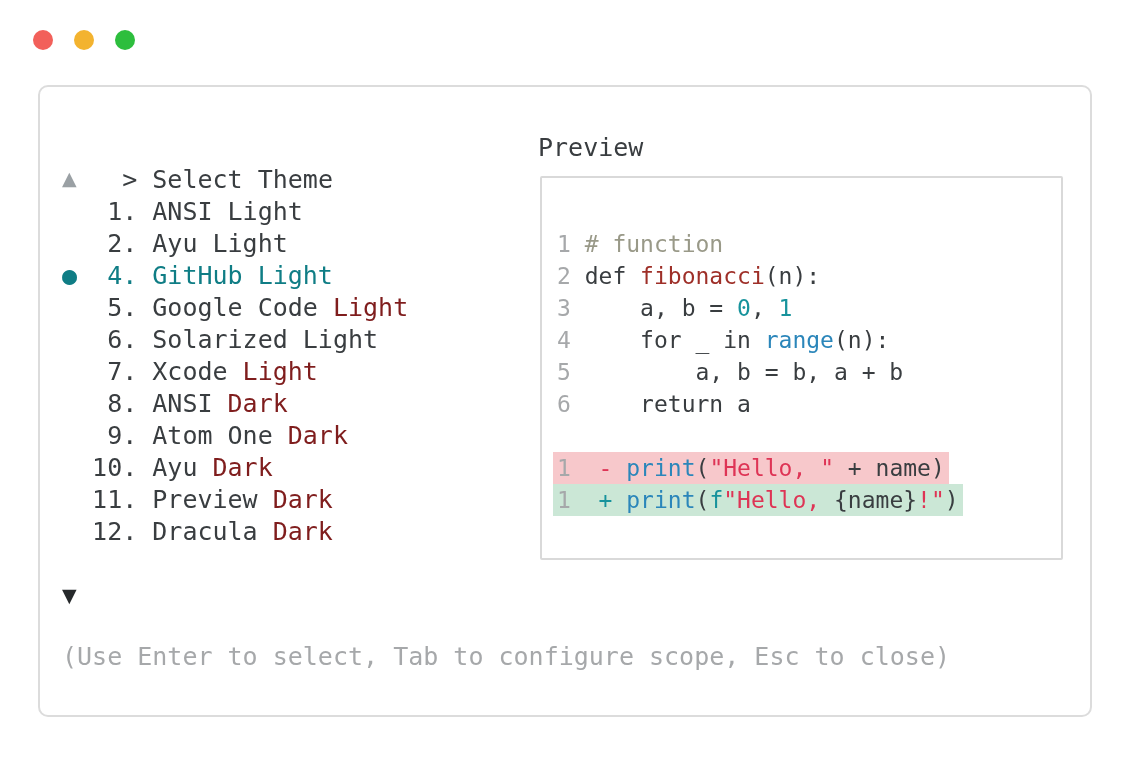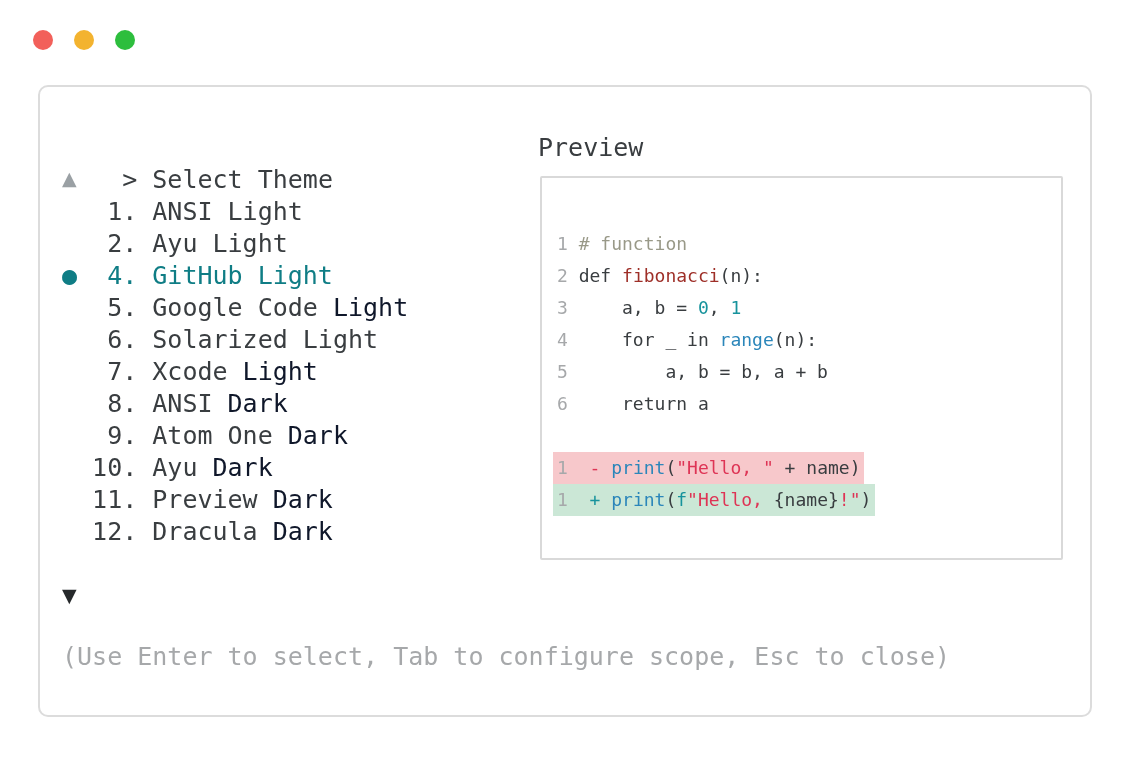--- a/index.html
+++ b/index.html
@@ -24,31 +24,31 @@
   .scroll-arrow { position:absolute; left:22px; font-size:19px; line-height:19px;
                   font-family:"DejaVu Sans",sans-serif; cursor:default; }
   .scroll-up   { top:82px;  color:#9aa0a4; }
   .scroll-down { top:499px; color:#26292b; }
 
   .theme-list { position:absolute; left:22px; top:109px; }
   .list-row { height:32px; line-height:32px; font-size:25px; white-space:pre; cursor:default; }
   .list-row .marker { display:inline-block; width:1ch; color:#0f7d85; }
   .list-row .num    { display:inline-block; width:4ch; text-align:right; }
   .list-row .label-main { margin-left:1ch; }
-  .list-row .label-variant { color:#0f172a; }
+  .list-row .label-variant { color:#7f1d1d; }
   .list-row.selected .num,
   .list-row.selected .label-main { color:#0f7d85; }
 
   .help-text { position:absolute; left:22px; top:554px; color:#a6a8aa; }
 
   .preview-label { position:absolute; left:498px; top:45px; }
   .preview-box { position:absolute; left:500px; top:89px; width:523px; height:384px;
                  border:2px solid #d9d9d9; border-radius:2px; background:#fff;
                  padding:50px 0 0 15px; overflow:hidden; }
-  .code-line { height:32px; line-height:32px; font-size:18px; white-space:pre; }
+  .code-line { height:32px; line-height:32px; font-size:23px; white-space:pre; }
   .code-line .hl { display:inline-block; line-height:32px; }
   .hl.bg-deleted  { background:#f7c8cb; padding:0 4px; margin-left:-4px; }
   .hl.bg-inserted { background:#cbe7d6; padding:0 4px; margin-left:-4px; }
 
   .ln { color:#a6a8aa; }
   .tok-plain    { color:#393d40; }
   .tok-comment  { color:#999988; }
   .tok-function { color:#9e2f28; }
   .tok-builtin  { color:#2b86ba; }
   .tok-number   { color:#17939c; }

